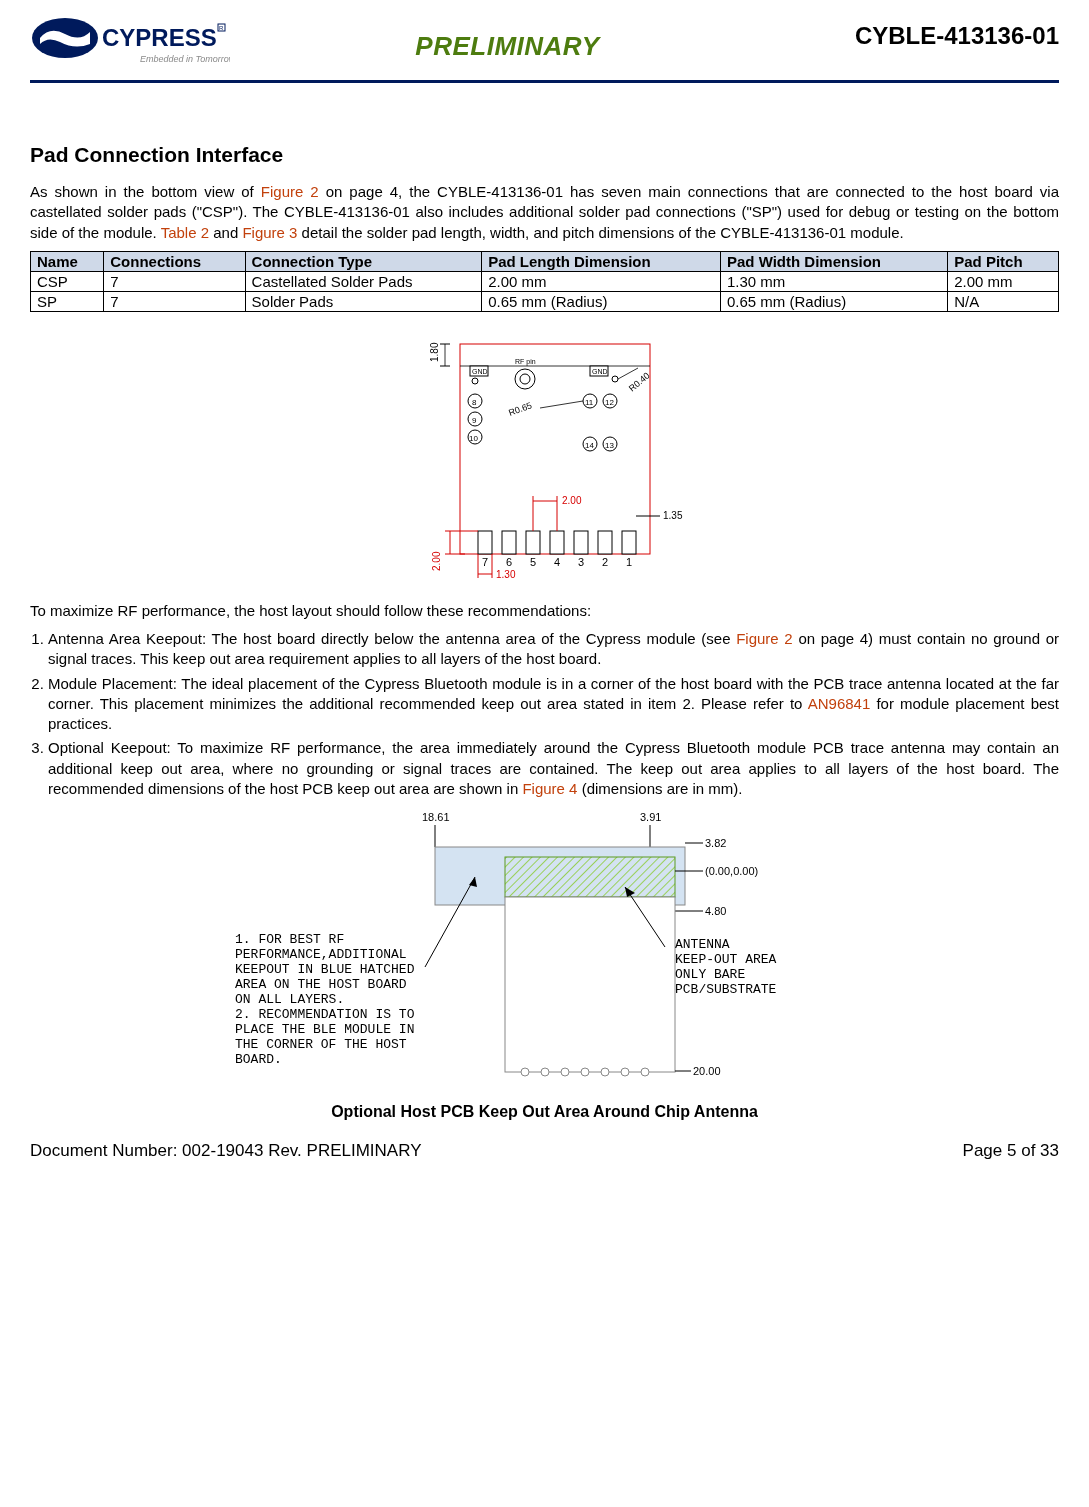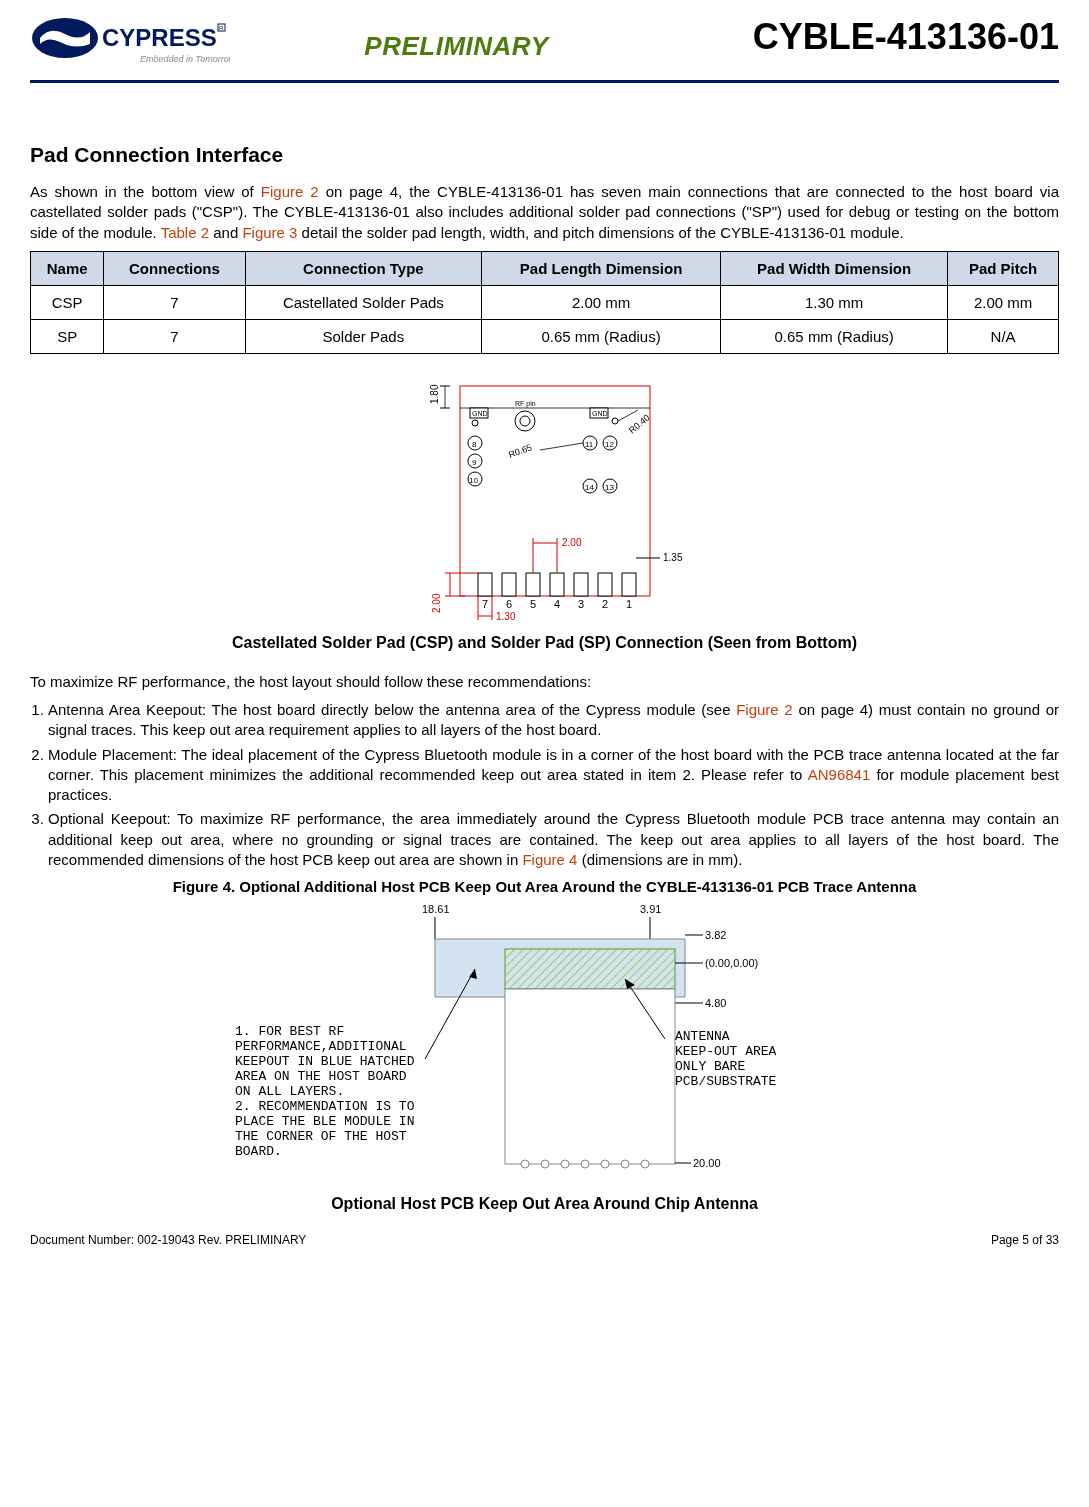--- a/index.html
+++ b/index.html
@@ -31,21 +31,22 @@
     font-style: italic;
     font-weight: bold;
     color: #4d7c0f;
     font-size: 26px;
     letter-spacing: 0.5px;
     align-self: center;
     margin-left: -70px;
   }
   .part-number {
     font-weight: bold;
-    font-size: 36px;
+    font-size: 24px;
+    margin-top: 6px;
   }
   .header-rule {
     border: none;
     border-top: 3px solid #001a5c;
     margin: 0 0 60px 0;
   }
   h2.section {
     font-size: 21px;
     font-weight: bold;
     margin: 0 0 8px 0;
@@ -63,22 +64,22 @@
     margin: 6px 0 4px 0;
   }
   table.conn {
     border-collapse: collapse;
     width: 100%;
     font-size: 15px;
     margin-bottom: 14px;
   }
   table.conn th, table.conn td {
     border: 1px solid #000;
-    padding: 8px 6px;
-    text-align: center;
+    padding: 1px 6px;
+    text-align: left;
   }
   table.conn th {
     background: #cfd9e8;
     font-weight: bold;
   }
   .fig-caption {
     font-weight: bold;
     text-align: center;
     font-size: 15px;
     margin: 4px 0 4px 0;
@@ -99,21 +100,21 @@
     margin: 4px 0 8px 0;
   }
   ol.recs li {
     text-align: justify;
     line-height: 1.35;
     margin-bottom: 4px;
   }
   .footer {
     display: flex;
     justify-content: space-between;
-    font-size: 12px;
+    font-size: 17px;
     margin-top: 20px;
   }
   
   .fig3 { width: 310px; }
   .fig4 { width: 640px; }
   .mono { font-family: "Courier New", monospace; font-size: 13px; white-space: pre; }
 </style>
 </head>
 <body>
 
@@ -246,36 +247,34 @@
 
       <text x="92" y="240" font-size="11">7</text>
       <text x="116" y="240" font-size="11">6</text>
       <text x="140" y="240" font-size="11">5</text>
       <text x="164" y="240" font-size="11">4</text>
       <text x="188" y="240" font-size="11">3</text>
       <text x="212" y="240" font-size="11">2</text>
       <text x="236" y="240" font-size="11">1</text>
     </svg>
   </div>
-  <div class="fig-subcaption">Castellated Solder Pad (CSP) and Solder Pad (SP) Connection (Seen from Bottom)</div>
 
   <p class="body-text">To maximize RF performance, the host layout should follow these recommendations:</p>
   <ol class="recs">
     <li>
       <span>Antenna Area Keepout: The host board directly below the antenna area of the Cypress module (see </span><span class="link">Figure 2</span><span> on page 4) must contain no ground or signal traces. This keep out area requirement applies to all layers of the host board.</span>
     </li>
     <li>
       <span>Module Placement: The ideal placement of the Cypress Bluetooth module is in a corner of the host board with the PCB trace antenna located at the far corner. This placement minimizes the additional recommended keep out area stated in item 2. Please refer to </span><span class="link">AN96841</span><span> for module placement best practices.</span>
     </li>
     <li>
       <span>Optional Keepout: To maximize RF performance, the area immediately around the Cypress Bluetooth module PCB trace antenna may contain an additional keep out area, where no grounding or signal traces are contained. The keep out area applies to all layers of the host board. The recommended dimensions of the host PCB keep out area are shown in </span><span class="link">Figure 4</span><span> (dimensions are in mm).</span>
     </li>
   </ol>
 
-  <div class="fig-caption">Figure 4.  Optional Additional Host PCB Keep Out Area Around the CYBLE-413136-01 PCB Trace Antenna</div>
   <div class="fig-box">
     <svg class="fig4" viewBox="0 0 640 290">
 
       <text x="197" y="14" font-size="11">18.61</text>
       <line x1="210" y1="18" x2="210" y2="40" stroke="#000"></line>
       <text x="415" y="14" font-size="11">3.91</text>
       <line x1="425" y1="18" x2="425" y2="40" stroke="#000"></line>
       <text x="480" y="40" font-size="11">3.82</text>
       <line x1="460" y1="36" x2="478" y2="36" stroke="#000"></line>
 

